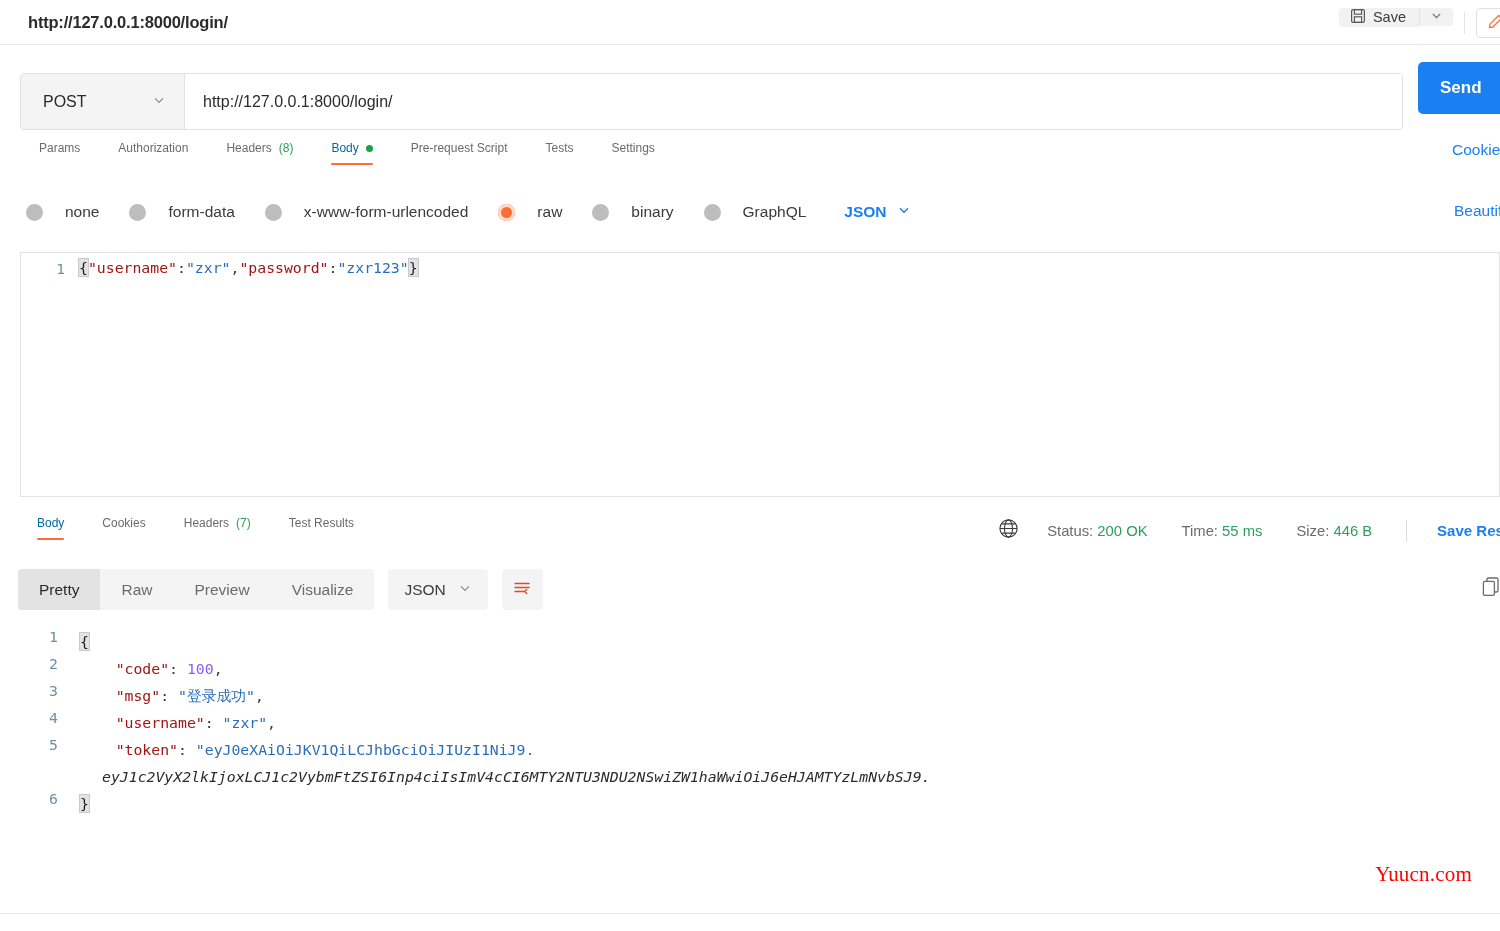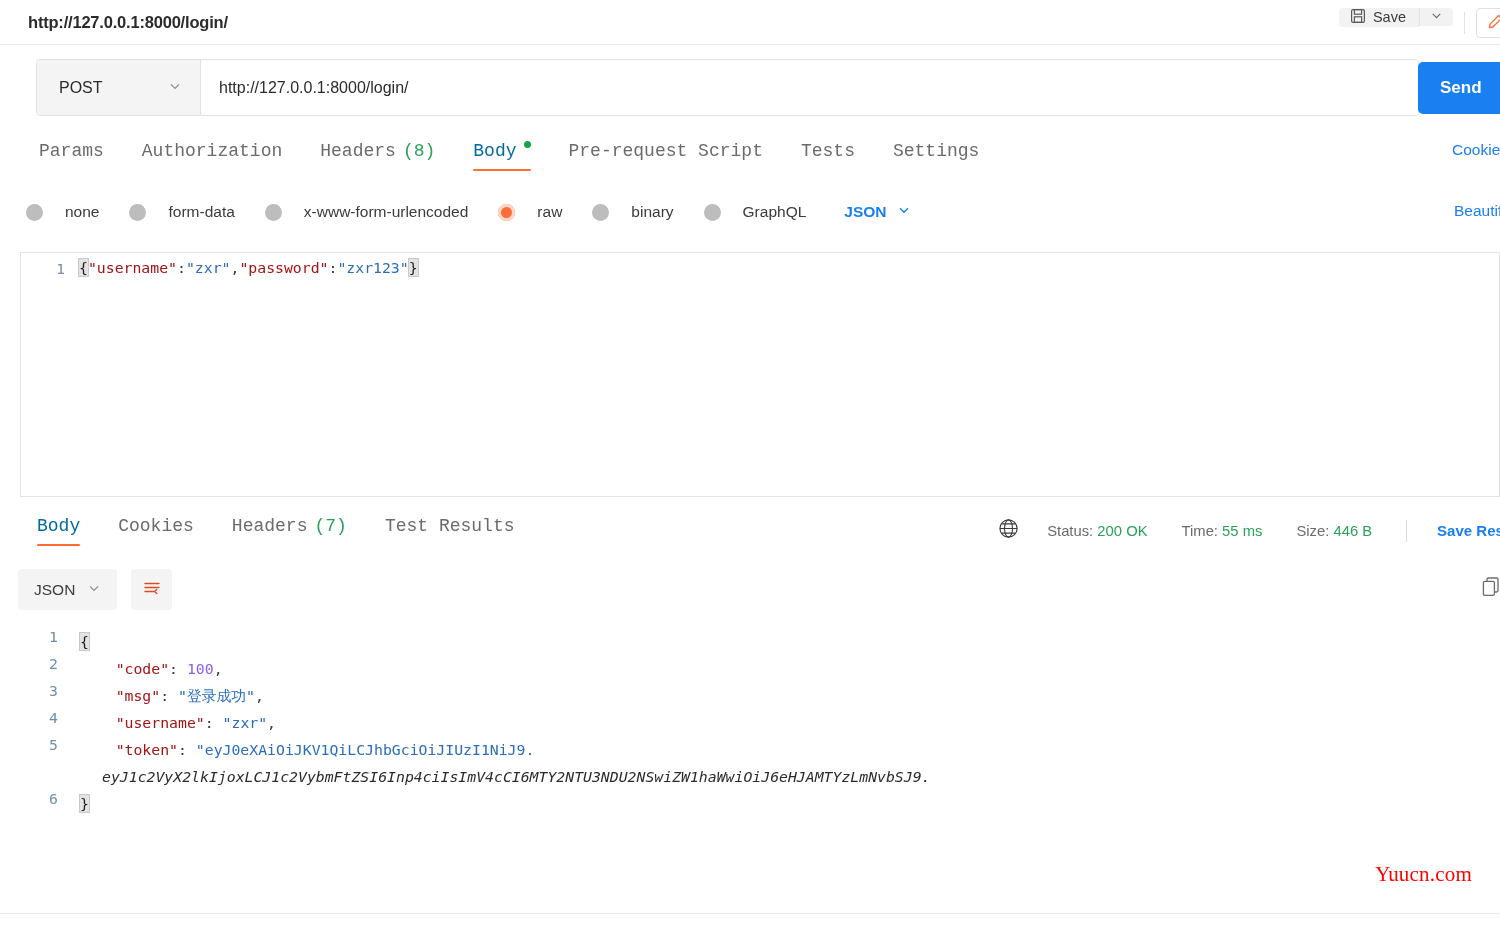--- a/index.html
+++ b/index.html
@@ -40,21 +40,21 @@
   .vsep { width:1px; height:22px; background:#e4e4e4; margin:0 11px; }
   .edit-btn {
     width:38px; height:30px; border:1px solid #e0e0e0; border-radius:4px;
     background:#fff; display:flex; align-items:center; justify-content:center;
     cursor:pointer; margin-right:-14px;
   }
 
   
   .urlrow {
     position:absolute; left:0; top:45px; width:1500px; height:85px;
-    display:flex; align-items:center;padding-left:16px;
+    display:flex; align-items:flex-end;
   }
   .url-wrap {
     margin-left:20px; display:flex; height:57px; width:1383px;
     border:1px solid #e1e1e1; border-radius:4px; overflow:hidden; background:#fff;
   }
   .method {
     width:164px; background:#f4f4f4; border-right:1px solid #e1e1e1;
     display:flex; align-items:center; justify-content:space-between;
     padding: 0 18px 0 22px; cursor:pointer;
     font-size:16px; color:#2b2b2b; font-weight:500;
@@ -70,23 +70,23 @@
     font-size:17px; font-weight:bold; cursor:pointer; text-align:left;
     padding-left:22px;
   }
 
   
   .reqtabs {
     position:absolute; left:0; top:133px; width:1500px; height:50px;
     display:flex; align-items:flex-start; padding-left:20px; gap:0;
   }
   .tab {
-    position:relative; padding: 8px 19px 14px 19px; font-size:18px;
+    position:relative; padding: 8px 19px 14px 19px; font-size:12px;
     color:#6b6b6b; cursor:pointer; white-space:nowrap;
-    display:flex; align-items:flex-start; gap:7px;font-family:Liberation Mono, monospace;
+    display:flex; align-items:center; gap:7px;
   }
   .tab.active { color:#0369a1; }
   .tab.active::after {
     content:""; position:absolute; left:19px; right:19px; bottom:4px;
     height:2.5px; background:#ff6c37; border-radius:2px;
   }
   .cnt { color:#2aa05a; }
   .greendot { width:7px; height:7px; border-radius:50%; background:#16a34a; display:inline-block; }
   .cookies-link {
     position:absolute; right:-8px; top:8px; color:#1a7ff0; font-size:15.5px; cursor:pointer;
@@ -341,20 +341,26 @@
       </svg>
     </span>
     <span class="stat"><span>Status:</span> <b>200 OK</b></span>
     <span class="stat"><span>Time:</span> <b>55 ms</b></span>
     <span class="stat"><span>Size:</span> <b>446 B</b></span>
     <span class="stat-sep"></span>
     <span class="save-resp">Save Response</span>
   </div>
 
   <div class="resp-toolbar">
+    <div class="seg">
+      <div class="on">Pretty</div>
+      <div>Raw</div>
+      <div>Preview</div>
+      <div>Visualize</div>
+    </div>
     <div class="fmt-sel">
       <span>JSON</span>
       <span>
         <svg width="14" height="14" viewBox="0 0 14 14" fill="none" stroke="#8a8a8a" stroke-width="1.2">
           <path d="M3 5.3 L7 9.3 L11 5.3"></path>
         </svg>
       </span>
     </div>
     <div class="wrap-btn">
       <span>

